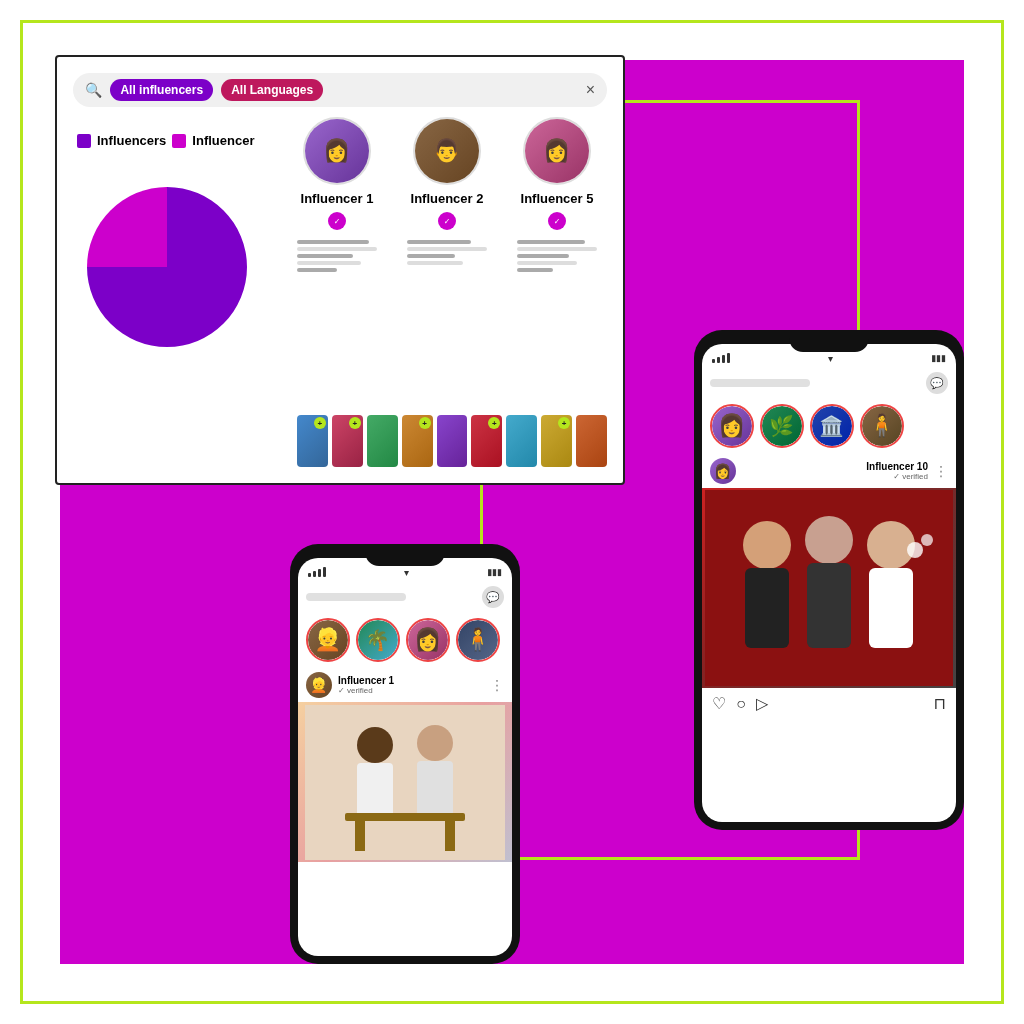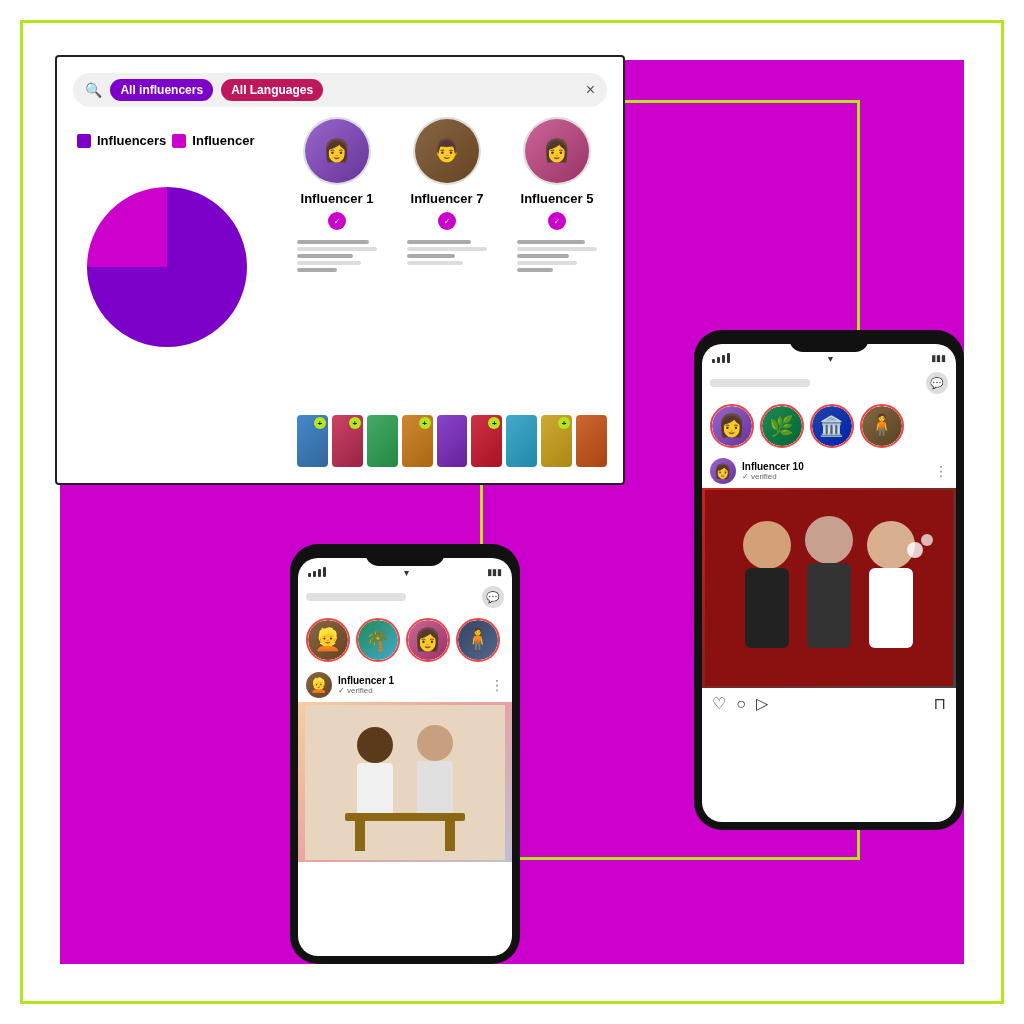--- a/index.html
+++ b/index.html
@@ -442,21 +442,21 @@
         <div class="bar-line dark" style="width:70%"></div>
         <div class="bar-line" style="width:80%"></div>
         <div class="bar-line dark" style="width:50%"></div>
       </div>
     </div>
 
     <div class="influencer-col">
       <div class="avatar-circle">
         <div class="avatar-placeholder av4">👨</div>
       </div>
-      <span class="inf-name">Influencer 7</span>
+      <span class="inf-name">Influencer 2</span>
       <div class="inf-icon">✓</div>
       <div class="inf-bars">
         <div class="bar-line dark" style="width:80%"></div>
         <div class="bar-line" style="width:100%"></div>
         <div class="bar-line dark" style="width:60%"></div>
         <div class="bar-line" style="width:70%"></div>
       </div>
     </div>
 
     <div class="influencer-col">
@@ -610,21 +610,21 @@
         <div class="story-circle">
           <div class="story-inner" style="background:linear-gradient(135deg,#2244aa,#0022aa);display:flex;align-items:center;justify-content:center;font-size:20px;">🏛️</div>
         </div>
         <div class="story-circle">
           <div class="story-inner" style="background:linear-gradient(135deg,#886644,#554422);display:flex;align-items:center;justify-content:center;font-size:22px;">🧍</div>
         </div>
       </div>
 
       <div class="post-header">
         <div class="post-avatar av1" style="display:flex;align-items:center;justify-content:center;font-size:14px;">👩</div>
-        <div style="flex:1;">
+        <div style="flex:1;text-align:right;">
           <div class="post-name">Influencer 10</div>
           <div class="post-verified">✓ verified</div>
         </div>
         <div class="post-dots">⋮</div>
       </div>
 
       <div class="post-image-placeholder-2">
         <svg width="248" height="196" viewBox="0 0 248 196">
 
           <rect width="248" height="196" fill="#8B1111"></rect>

